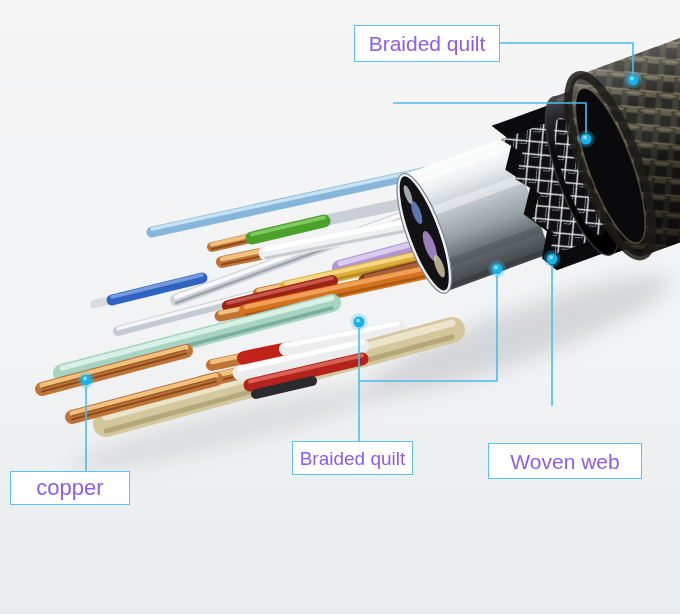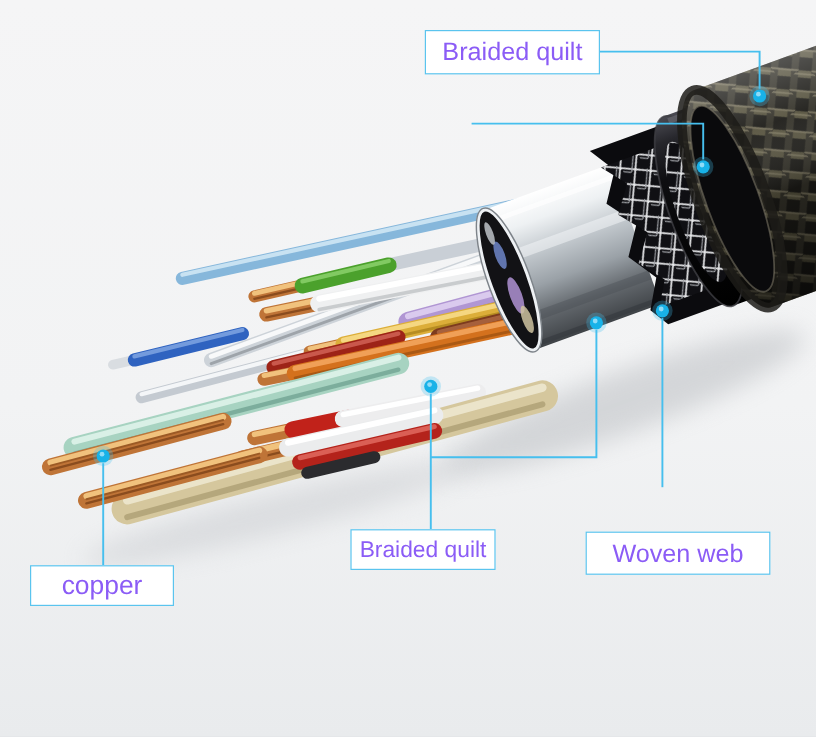--- a/index.html
+++ b/index.html
@@ -12,21 +12,21 @@
   .callout{
     position:absolute;box-sizing:border-box;
     border:1.5px solid #5ac4ee;background:#ffffff;color:#8b5cf6;
     display:flex;align-items:center;justify-content:center;
     font-size:21px;line-height:1;white-space:nowrap;
   }
   #lbl-bq-top{left:354px;top:25px;width:146px;height:37px;}
   #lbl-pvc{left:299px;top:88px;width:94px;height:31px;letter-spacing:1px;}
   #lbl-ww{left:488px;top:406px;width:154px;height:36px;margin-top:37px;}
   #lbl-bq-bottom{left:292px;top:441px;width:121px;height:34px;font-size:19px;}
-  #lbl-copper{left:25px;top:471px;width:120px;height:34px;font-size:22px;}
+  #lbl-copper{left:10px;top:471px;width:120px;height:34px;font-size:22px;}
 </style>
 </head>
 <body>
 
 <div class="stage">
 
   <svg width="680" height="614" viewBox="0 0 680 614">
     <defs>
       <filter id="blurS" x="-60%" y="-60%" width="220%" height="220%">
           <feGaussianBlur stdDeviation="10"></feGaussianBlur>

